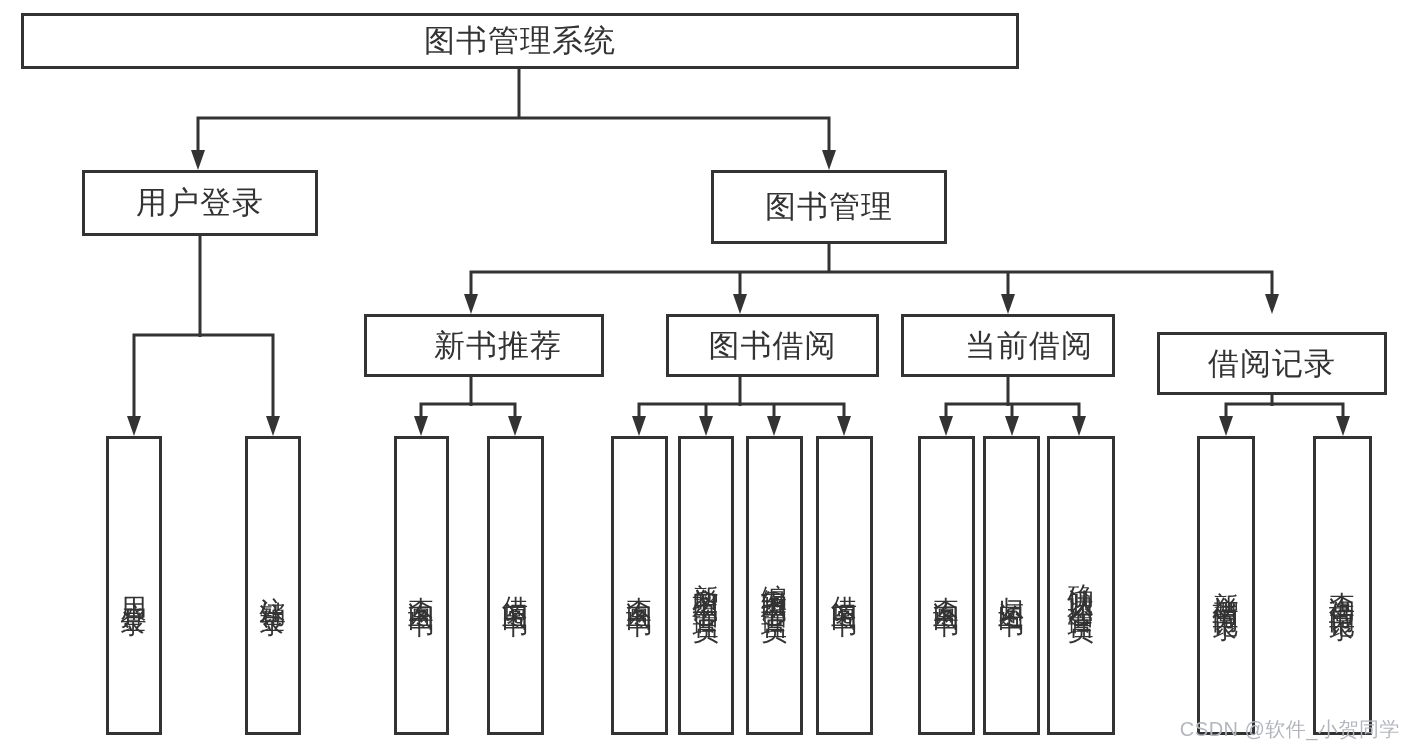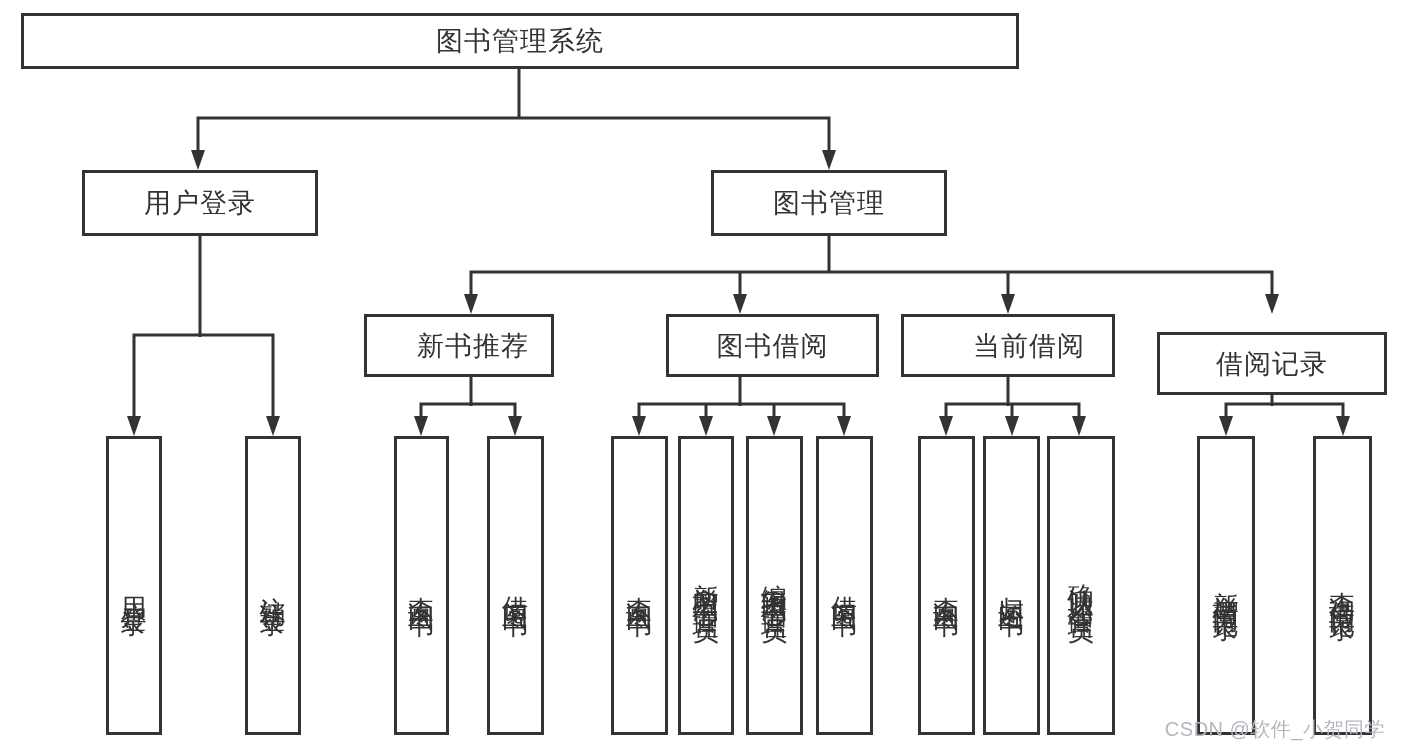--- a/index.html
+++ b/index.html
@@ -23,34 +23,34 @@
   .carrow{fill:var(--line);stroke:none;}
   .node{
     position:absolute;
     box-sizing:border-box;
     border:3px solid var(--line);
     background:var(--box-bg);
     display:flex;align-items:center;justify-content:center;
     z-index:2;
   }
   .hbox{
-    font-size:27px;
+    font-size:31px;
     letter-spacing:1px;
     white-space:nowrap;
   }
   .vbox{
     writing-mode:vertical-rl;
     text-orientation:mixed;
     font-size:26px;
     letter-spacing:5px;
     line-height:1;
   }
   .watermark{
     position:absolute;
-    right:20px;top:716px;
+    right:5px;top:716px;
     z-index:3;
     font-size:20px;
     letter-spacing:0.5px;
     color:var(--watermark);
     white-space:nowrap;
   }
 </style>
 </head>
 <body>
 
@@ -100,23 +100,23 @@
 
     <path class="cline" d="M1272 377 V406"></path>
     <path class="cline" d="M1226 418 V404 H1343 V418"></path>
     <polygon class="carrow" points="1219,416 1233,416 1226,436"></polygon>
     <polygon class="carrow" points="1336,416 1350,416 1343,436"></polygon>
   </svg>
 
   <div class="node hbox" style="left:21px;top:13px;width:998px;height:56px;">图书管理系统</div>
 
   <div class="node hbox" style="left:82px;top:170px;width:236px;height:66px;">用户登录</div>
-  <div class="node hbox" style="left:711px;top:170px;width:236px;height:66px;">图书管理</div>
+  <div class="node hbox" style="left:711px;top:170px;width:236px;height:74px;">图书管理</div>
 
-  <div class="node hbox" style="left:364px;top:314px;width:190px;height:63px;padding-left:28px;">新书推荐</div>
+  <div class="node hbox" style="left:364px;top:314px;width:240px;height:63px;padding-left:28px;">新书推荐</div>
   <div class="node hbox" style="left:634px;top:314px;width:213px;height:63px;margin-left:32px;">图书借阅</div>
   <div class="node hbox" style="left:901px;top:314px;width:214px;height:63px;padding-left:42px;">当前借阅</div>
   <div class="node hbox" style="left:1157px;top:332px;width:230px;height:63px;">借阅记录</div>
 
   <div class="node vbox" style="left:106px;top:436px;width:56px;height:299px;">用户登录</div>
   <div class="node vbox" style="left:245px;top:436px;width:56px;height:299px;">注销登录</div>
 
   <div class="node vbox" style="left:394px;top:436px;width:55px;height:299px;">查询图书</div>
   <div class="node vbox" style="left:487px;top:436px;width:57px;height:299px;">借阅图书</div>
 

